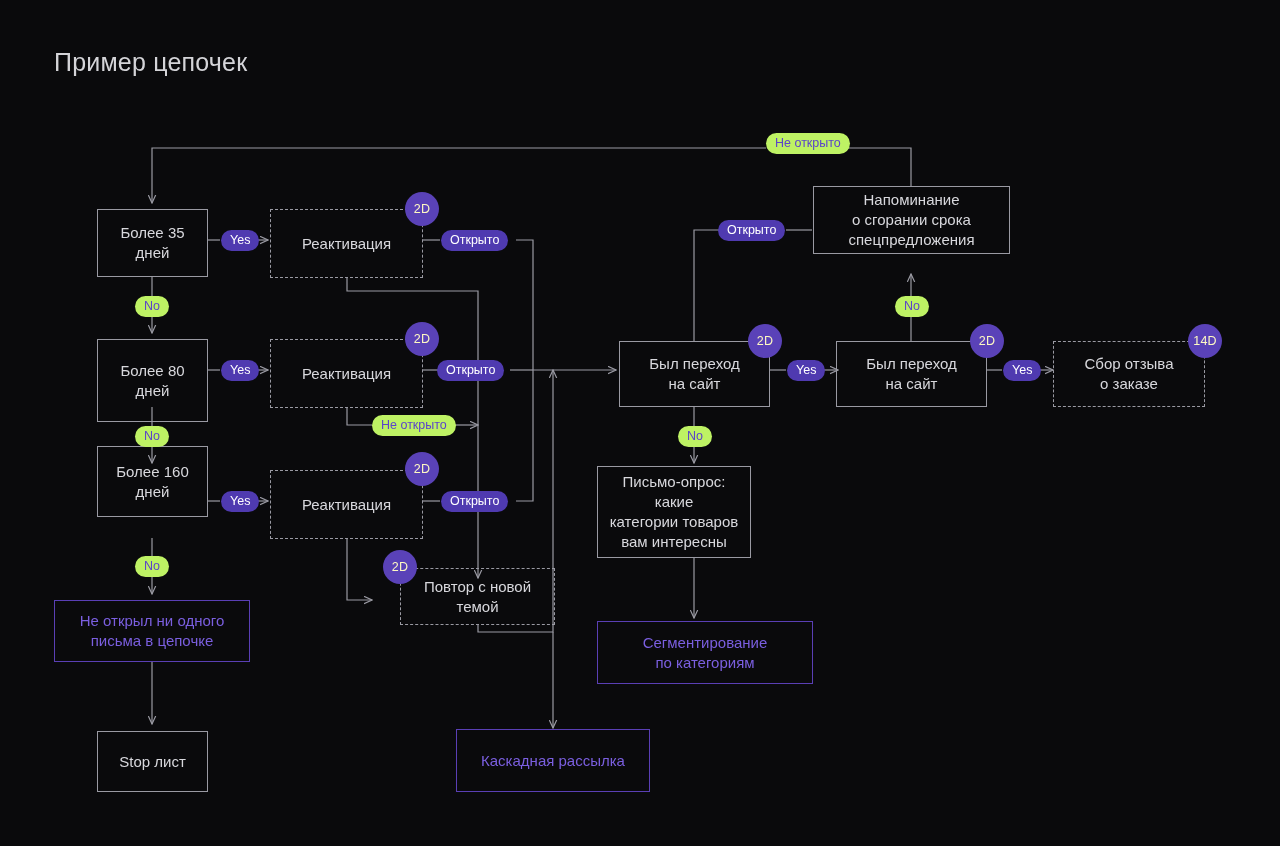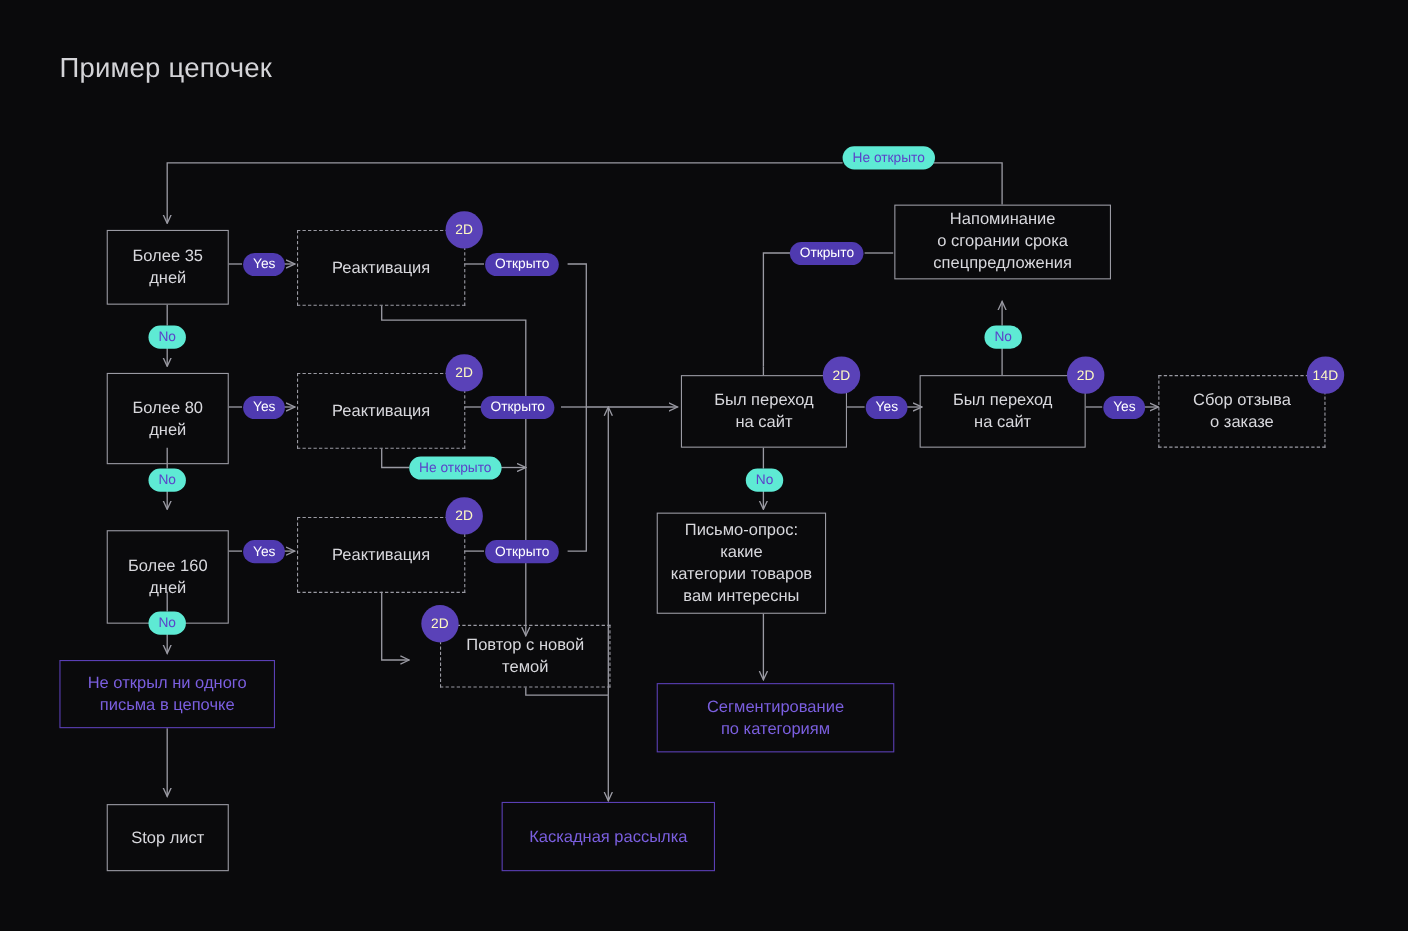--- a/index.html
+++ b/index.html
@@ -63,21 +63,21 @@
     align-items: center;
     justify-content: center;
     height: 21px;
     padding: 0 9px;
     border-radius: 11px;
     font-size: 12.5px;
     line-height: 1;
     white-space: nowrap;
   }
   .pill.fill  { background: #4f3ab0; color: #ffffff; }
-  .pill.ghost { background: #5eead4; color: #5b43c9; }
+  .pill.ghost { background: #bef264; color: #5b43c9; }
 
   .daybadge {
     position: absolute;
     box-sizing: border-box;
     width: 34px;
     height: 34px;
     border-radius: 50%;
     background: #5a42b8;
     color: #fef9c3;
     font-size: 12.5px;
@@ -163,21 +163,21 @@
   </svg>
 
   <div class="node solid" style="left:97px;  top:209px; width:111px; height:68px;">
     <span class="nlabel" style="white-space:pre-line">Более 35
 дней</span>
   </div>
   <div class="node solid" style="left:97px;  top:339px; width:111px; height:83px;align-items:center;">
     <span class="nlabel" style="white-space:pre-line">Более 80
 дней</span>
   </div>
-  <div class="node solid" style="left:97px;  top:482px; width:111px; height:85px;">
+  <div class="node solid" style="left:97px;  top:446px; width:111px; height:71px;">
     <span class="nlabel" style="white-space:pre-line">Более 160
 дней</span>
   </div>
   <div class="node solid" style="left:97px; top:731px; width:111px; height:61px;">
     <span class="nlabel">Stop лист</span>
   </div>
   <div class="node accent" style="left:54px; top:600px; width:196px; height:62px;">
     <span class="nlabel" style="white-space:pre-line">Не открыл ни одного
 письма в цепочке</span>
   </div>

